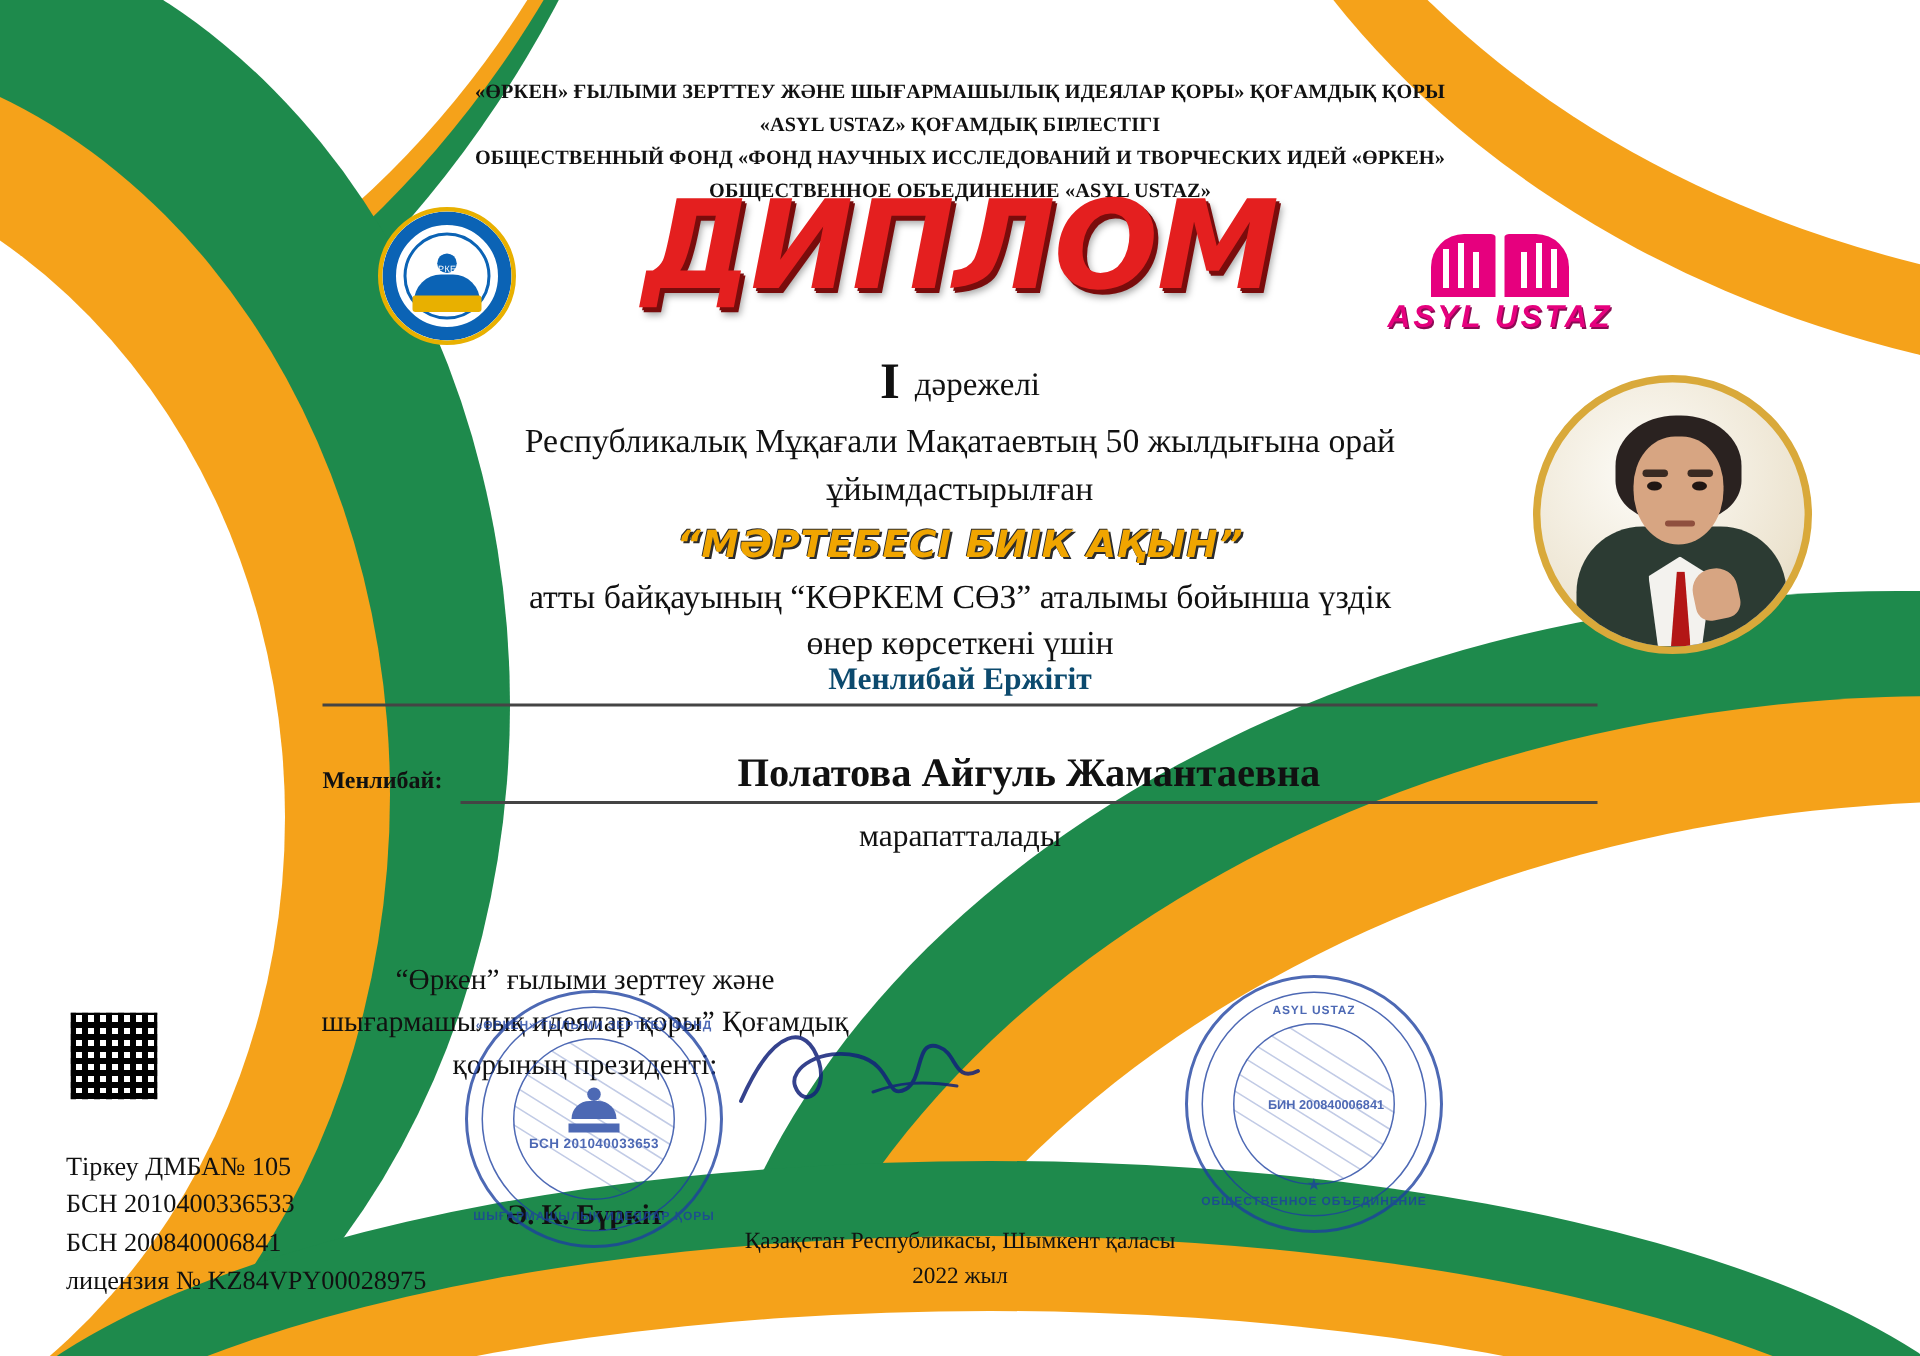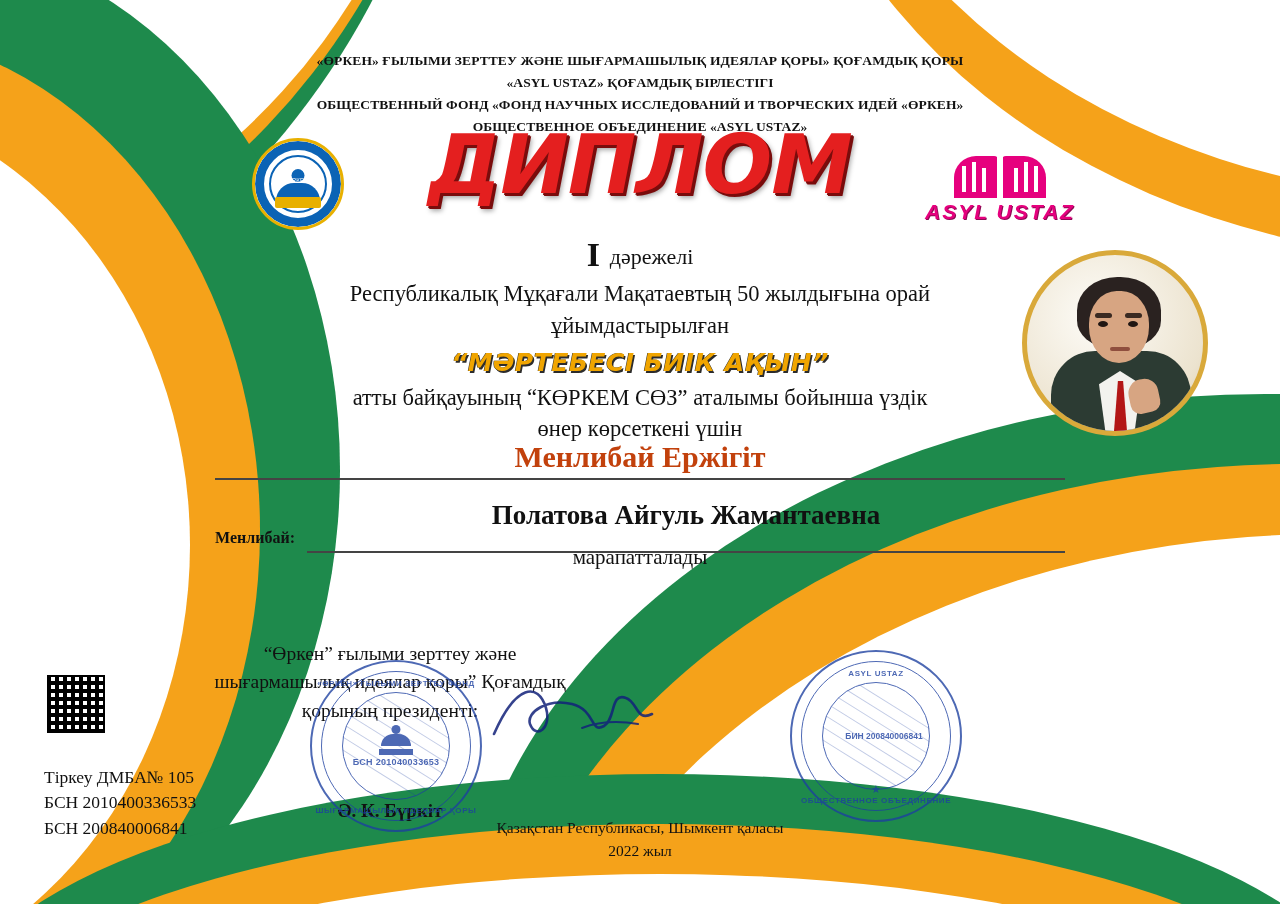--- a/index.html
+++ b/index.html
@@ -380,23 +380,23 @@
     letter-spacing: 0.5px;
   }
 
   .recipient {
     position: absolute;
     left: 215px; right: 215px;
     top: 440px;
     text-align: center;
   }
   .recipient .name {
-    font-size: 30px;
-    font-weight: bold;
-    color: #c2410c;
+    font-size: 21px;
+    font-weight: bold;
+    color: #0c4a6e;
     padding-bottom: 4px;
   }
   .recipient .rule {
     height: 1.5px;
     background: #444;
     width: 100%;
   }
 
   .supervisor {
     position: absolute;
@@ -415,21 +415,21 @@
     white-space: nowrap;
   }
   .supervisor .value-wrap {
     flex: 1;
     text-align: center;
   }
   .supervisor .value {
     font-size: 27px;
     font-weight: bold;
     color: #111;
-    padding-bottom: 20px;
+    padding-bottom: 3px;
   }
   .supervisor .rule {
     height: 1.5px;
     background: #444;
   }
 
   .awarded-word {
     position: absolute;
     left: 0; right: 0;
     top: 545px;
@@ -766,20 +766,21 @@
     <svg class="signature-scribble" viewBox="0 0 180 90">
       <path d="M8 70 C 30 20, 52 18, 60 44 C 66 64, 50 76, 44 60 C 40 48, 62 34, 86 40 C 110 46, 104 70, 118 62 C 130 55, 124 28, 140 34 C 152 38, 150 58, 166 50" fill="none" stroke="#12227a" stroke-width="2.6" stroke-linecap="round"></path>
       <path d="M96 64 C 112 58, 128 56, 152 60" fill="none" stroke="#12227a" stroke-width="2" stroke-linecap="round"></path>
     </svg>
 
     <div class="qr"></div>
     <div class="reg-block">
       <div>Тіркеу ДМБА№ 105</div>
       <div>БСН 2010400336533</div>
       <div>БСН 200840006841</div>
+      <div>лицензия № KZ84VPY00028975</div>
     </div>
 
     <div class="footer">
       <div class="city">Қазақстан Республикасы, Шымкент қаласы</div>
       <div class="year">2022 жыл</div>
     </div>
 
   </div>
 </div>
 

